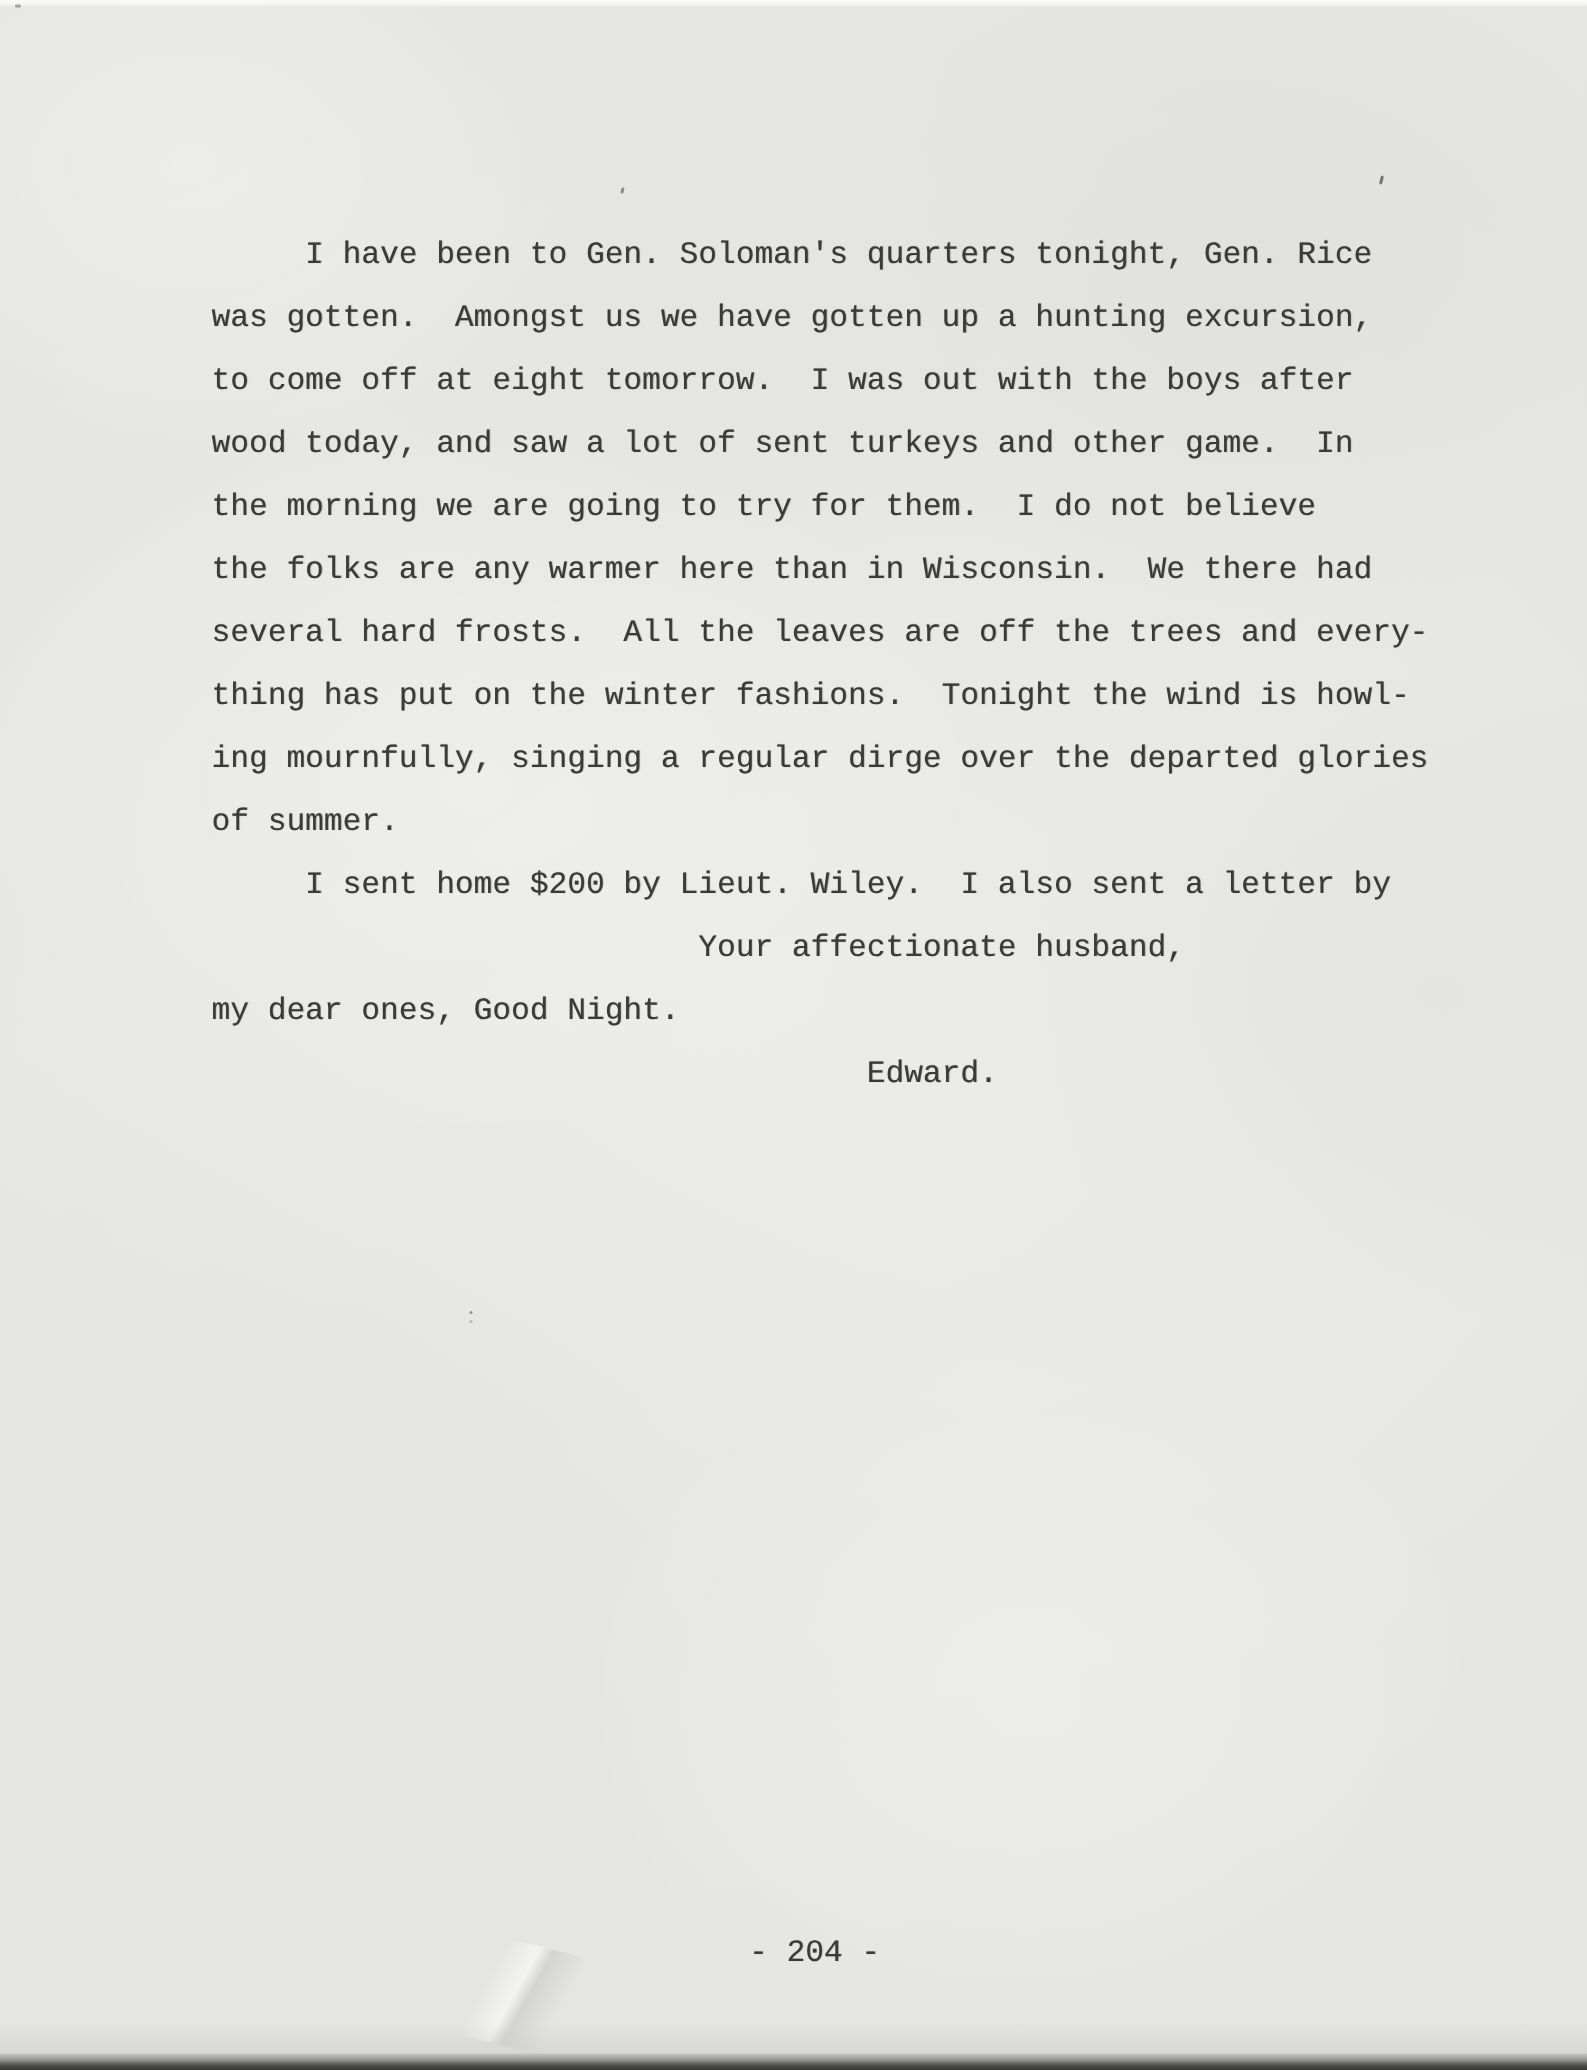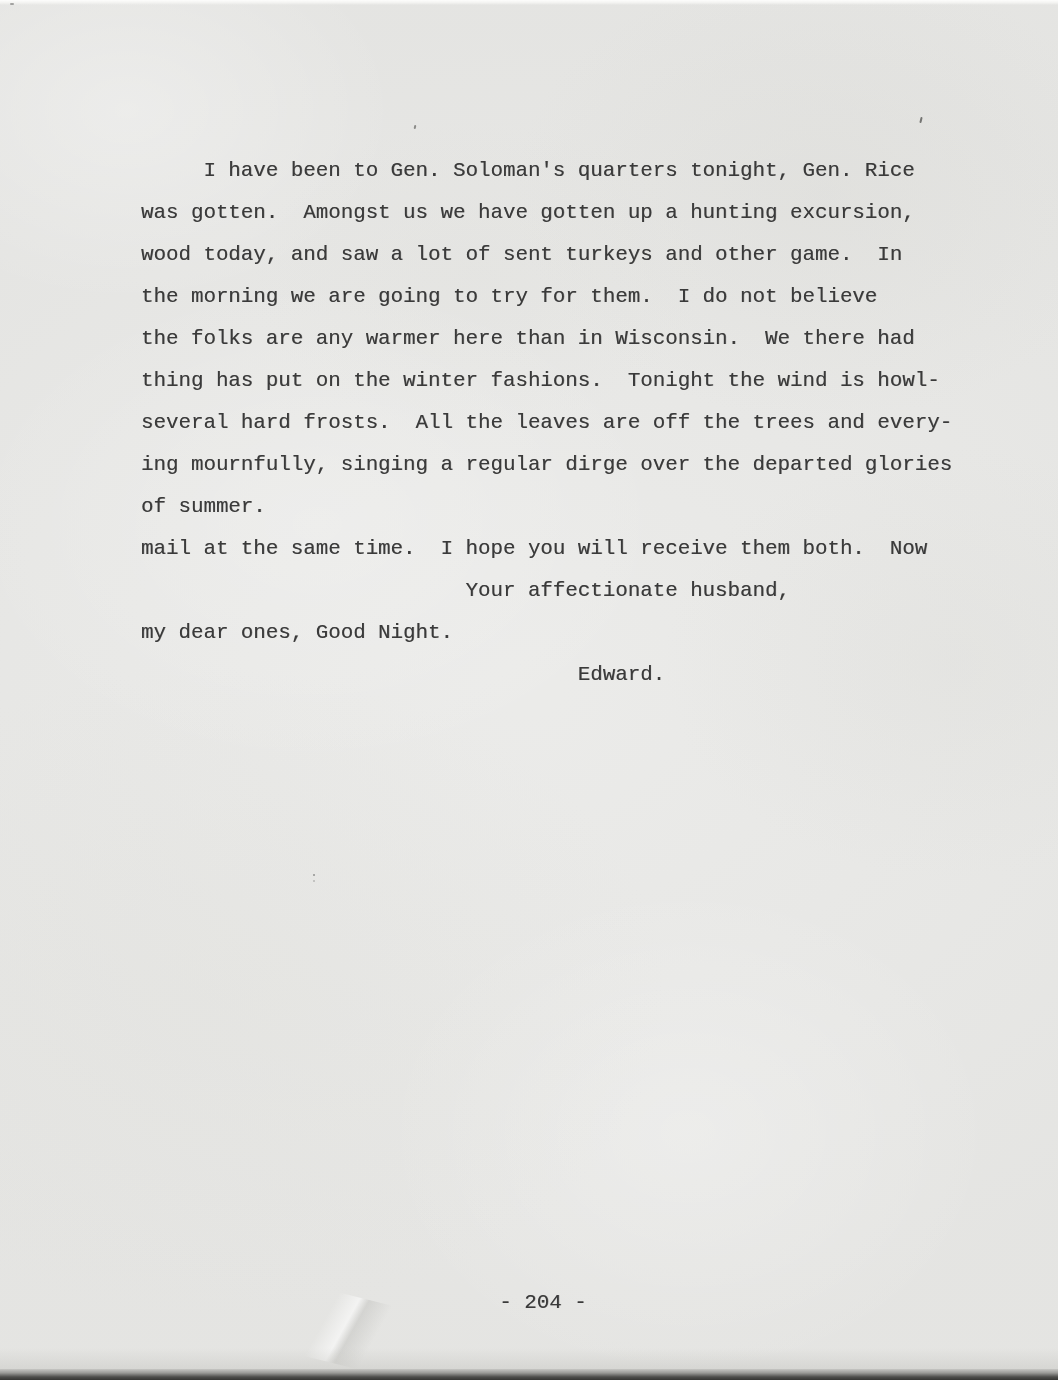--- a/index.html
+++ b/index.html
@@ -101,28 +101,29 @@
 </head>
 <body>
 
 <div class="page">
 
   <div class="top-edge"></div>
 
   <div class="letter tw">
     <div class="line">     I have been to Gen. Soloman's quarters tonight, Gen. Rice</div>
     <div class="line">was gotten.  Amongst us we have gotten up a hunting excursion,</div>
+    <div class="line">to come off at eight tomorrow.  I was out with the boys after</div>
     <div class="line">wood today, and saw a lot of sent turkeys and other game.  In</div>
     <div class="line">the morning we are going to try for them.  I do not believe</div>
     <div class="line">the folks are any warmer here than in Wisconsin.  We there had</div>
+    <div class="line">several hard frosts.  All the leaves are off the trees and every-</div>
     <div class="line">thing has put on the winter fashions.  Tonight the wind is howl-</div>
-    <div class="line">several hard frosts.  All the leaves are off the trees and every-</div>
     <div class="line">ing mournfully, singing a regular dirge over the departed glories</div>
     <div class="line">of summer.</div>
-    <div class="line">mail at the same time.  I hope you will receive them both.  Now</div>
+    <div class="line">     I sent home $200 by Lieut. Wiley.  I also sent a letter by</div>
     <div class="line">                          Your affectionate husband,</div>
     <div class="line">my dear ones, Good Night.</div>
     <div class="line">                                   Edward.</div>
   </div>
 
   <div class="footer tw">- 204 -</div>
 
   <div class="crease"></div>
   <div class="speck speck-1"></div>
   <div class="speck speck-2"></div>

